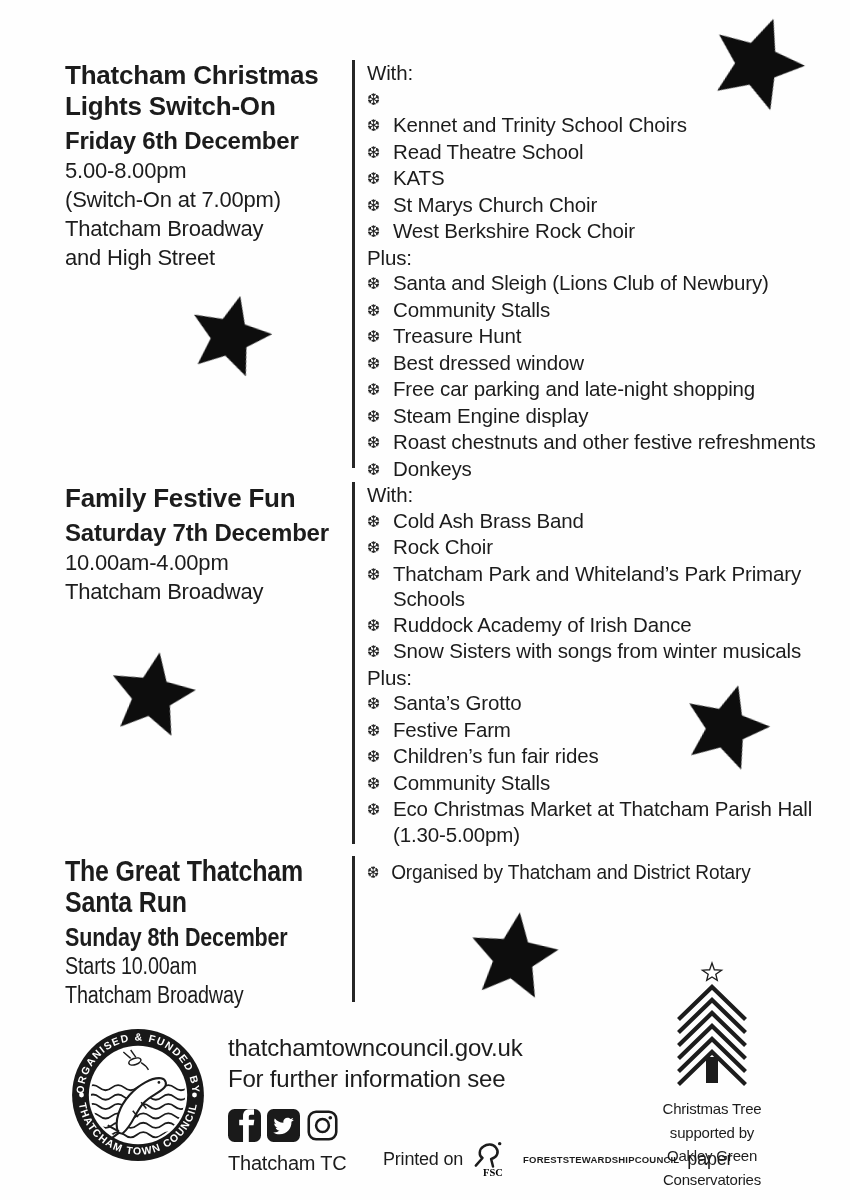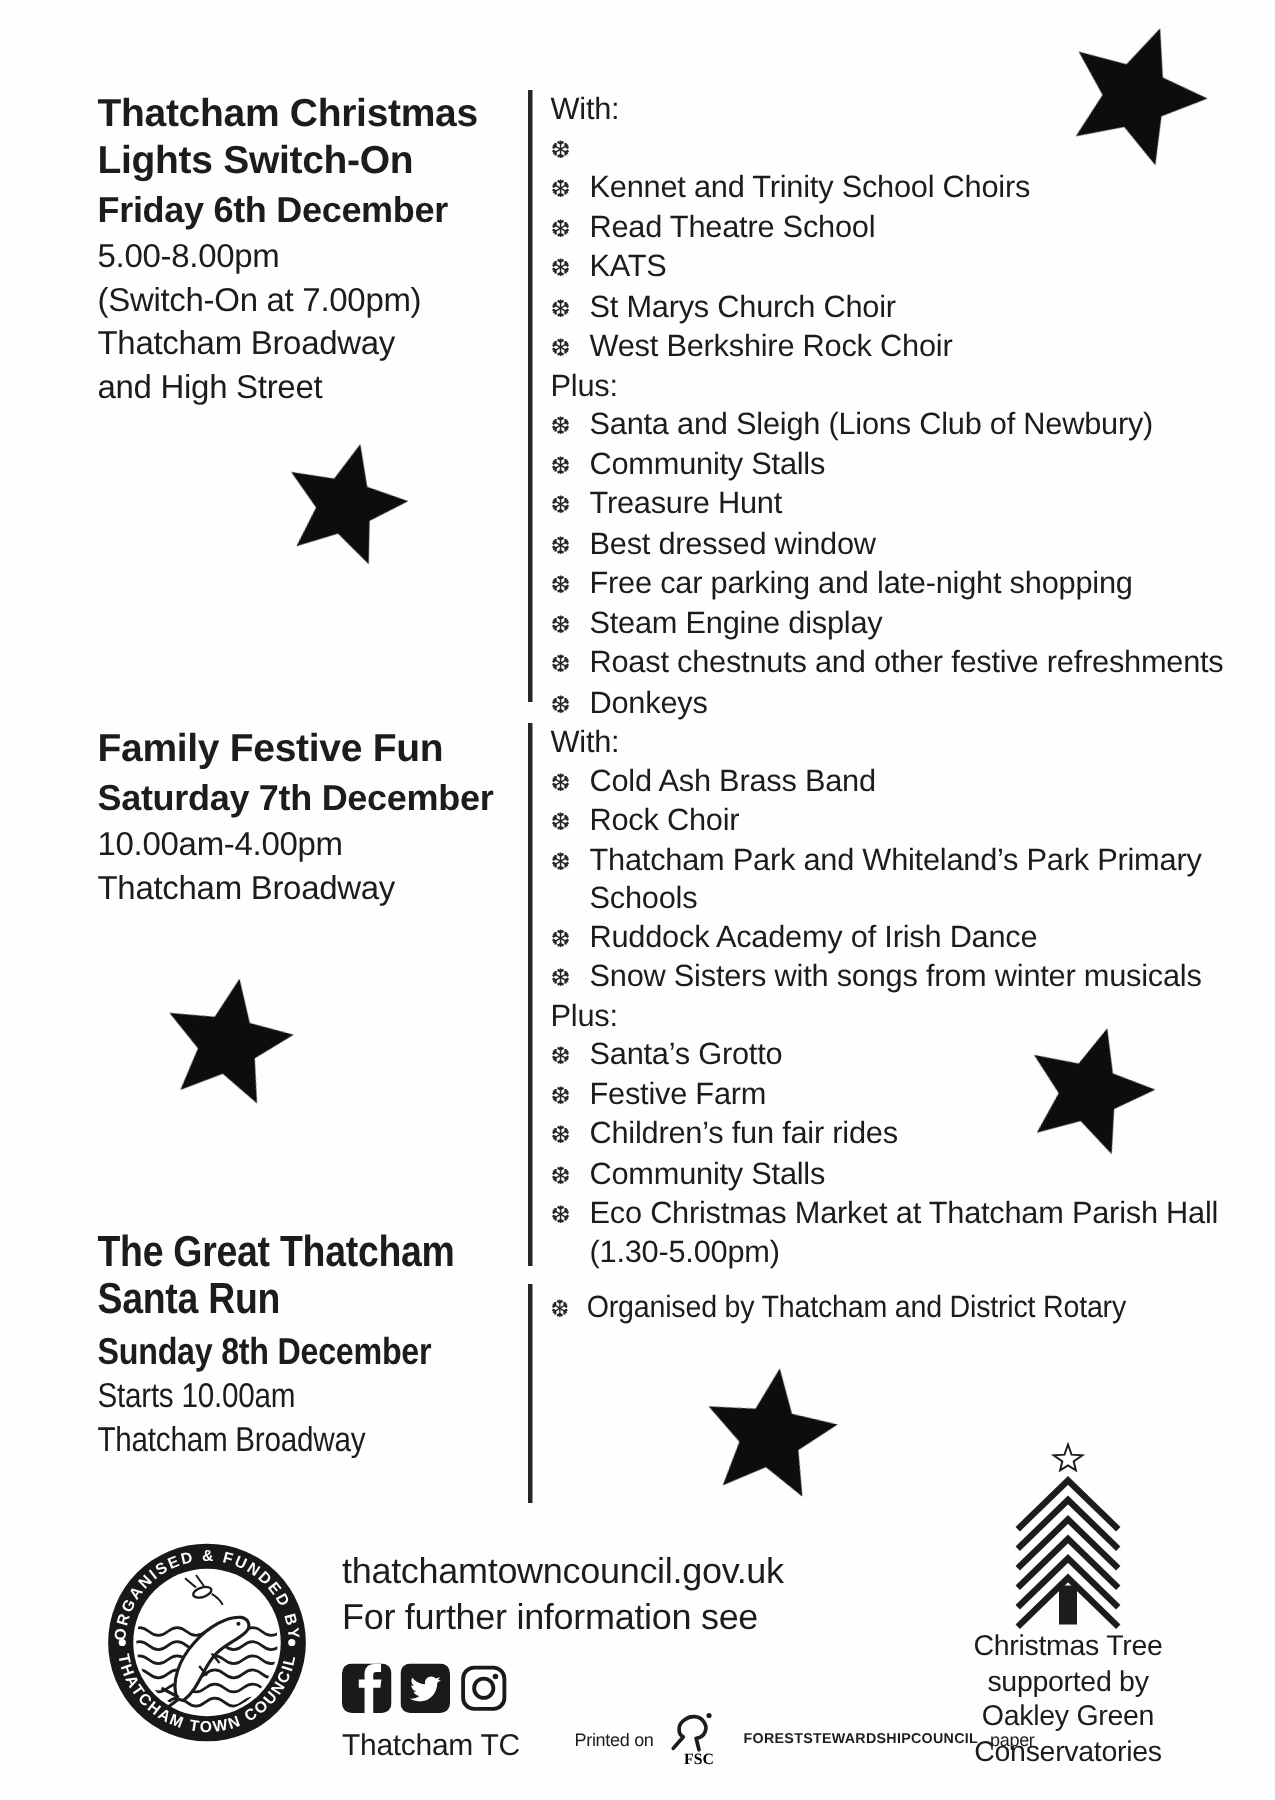--- a/index.html
+++ b/index.html
@@ -7,21 +7,21 @@
     position:relative; width:850px; height:1200px; overflow:hidden;
     background:#fefefe; color:#1c1c1c;
     font-family:"Liberation Sans","DejaVu Sans",sans-serif;
     padding-left:44px;
   }
   
   .sec-left  { position:absolute; left:65px; width:290px; }
   .sec-right { position:absolute; left:367px; width:478px; }
   .s1l { top:60px; }  .s1r { top:60px; }
   .s2l { top:483px; } .s2r { top:482px; }
-  .s3l { top:820px; } .s3r { top:859px; }
+  .s3l { top:856px; } .s3r { top:859px; }
   .title   { font-size:26px; font-weight:bold; line-height:31px; letter-spacing:-0.2px; }
   .date    { font-size:24px; font-weight:bold; line-height:30px; margin-top:4px; letter-spacing:-0.2px; }
   .detail  { font-size:22px; line-height:29px; letter-spacing:-0.2px; }
   .t3      { font-size:29px; line-height:31px; }
   .d3      { font-size:25px; line-height:30px; }
   .dt3     { font-size:23px; line-height:29px; }
   .condensed { transform:scaleX(0.86); transform-origin:0 0; }
   .condensed2{ transform:scaleX(0.93); transform-origin:0 0; }
   .list-label { font-size:20.5px; line-height:25.5px; letter-spacing:-0.15px; }
   .list-item  { display:flex; font-size:20.5px; line-height:25.5px; letter-spacing:-0.15px; }
@@ -40,25 +40,25 @@
   .st3 { left:106px; top:650px; width:92px;  transform:rotate(10deg); }
   .st4 { left:680px; top:682px; width:92px;  transform:rotate(16deg); }
   .st5 { left:466px; top:910px; width:95px;  transform:rotate(8deg); }
   
   .council-logo { position:absolute; left:70px; top:1027px; }
   .info { position:absolute; left:228px; top:1032px; font-size:24px; line-height:31px; letter-spacing:-0.2px; }
   .social-block { position:absolute; left:228px; top:1109px; }
   .social-row { display:flex; gap:6px; align-items:center; }
   .handle { font-size:20px; margin-top:6px; letter-spacing:-0.2px;text-align:center; }
   .printed { position:absolute; left:383px; top:1136px; display:flex; align-items:center; gap:8px; }
-  .printed .small { font-size:12px; letter-spacing:-0.2px; }
+  .printed .small { font-size:18px; letter-spacing:-0.2px; }
   .fsc-lines { display:flex; font-size:9.5px; font-weight:bold; line-height:11px; letter-spacing:0.2px; }
   .tree-block { position:absolute; left:628px; top:960px; width:168px; text-align:center; }
   .tree-block svg { display:block; margin:0 auto; }
-  .tree-caption { font-size:19px; line-height:23.5px; margin-top:0; letter-spacing:-0.2px; }
+  .tree-caption { font-size:15px; line-height:23.5px; margin-top:11px; letter-spacing:-0.2px; }
 </style>
 </head>
 <body>
 
 <div class="page">
 
   <div class="vline vl1"></div>
   <div class="vline vl2"></div>
   <div class="vline vl3"></div>
 

